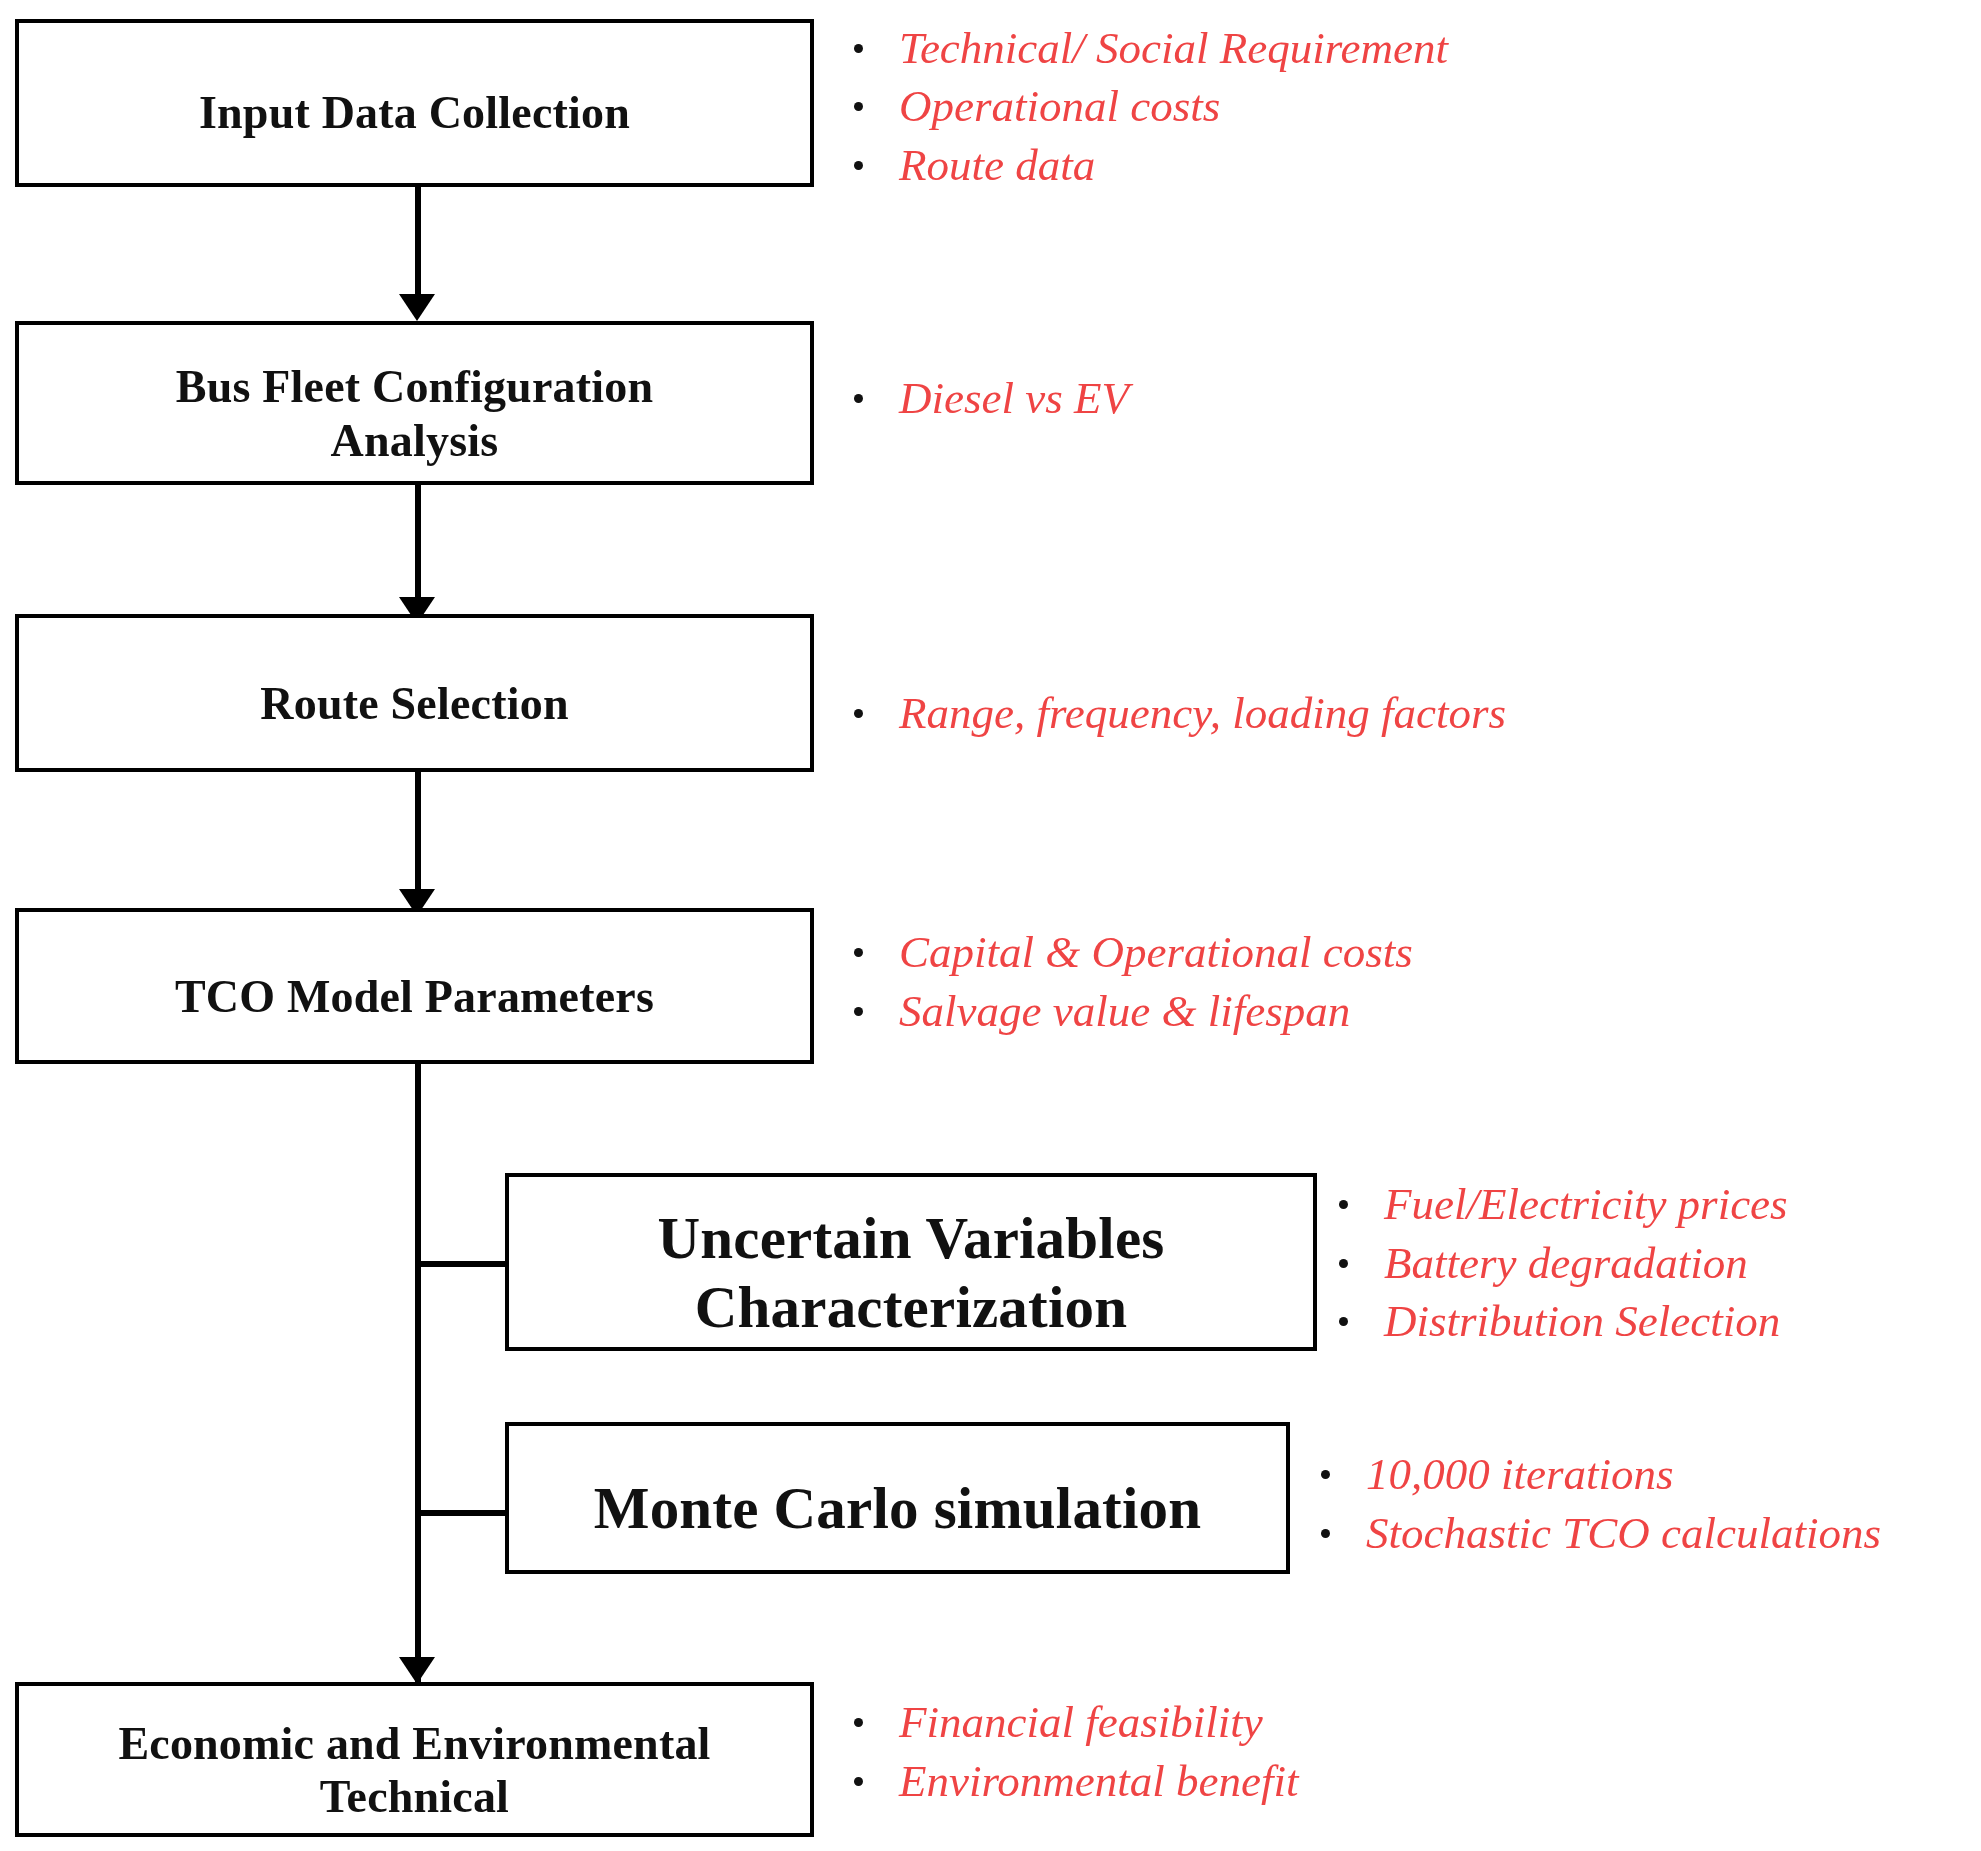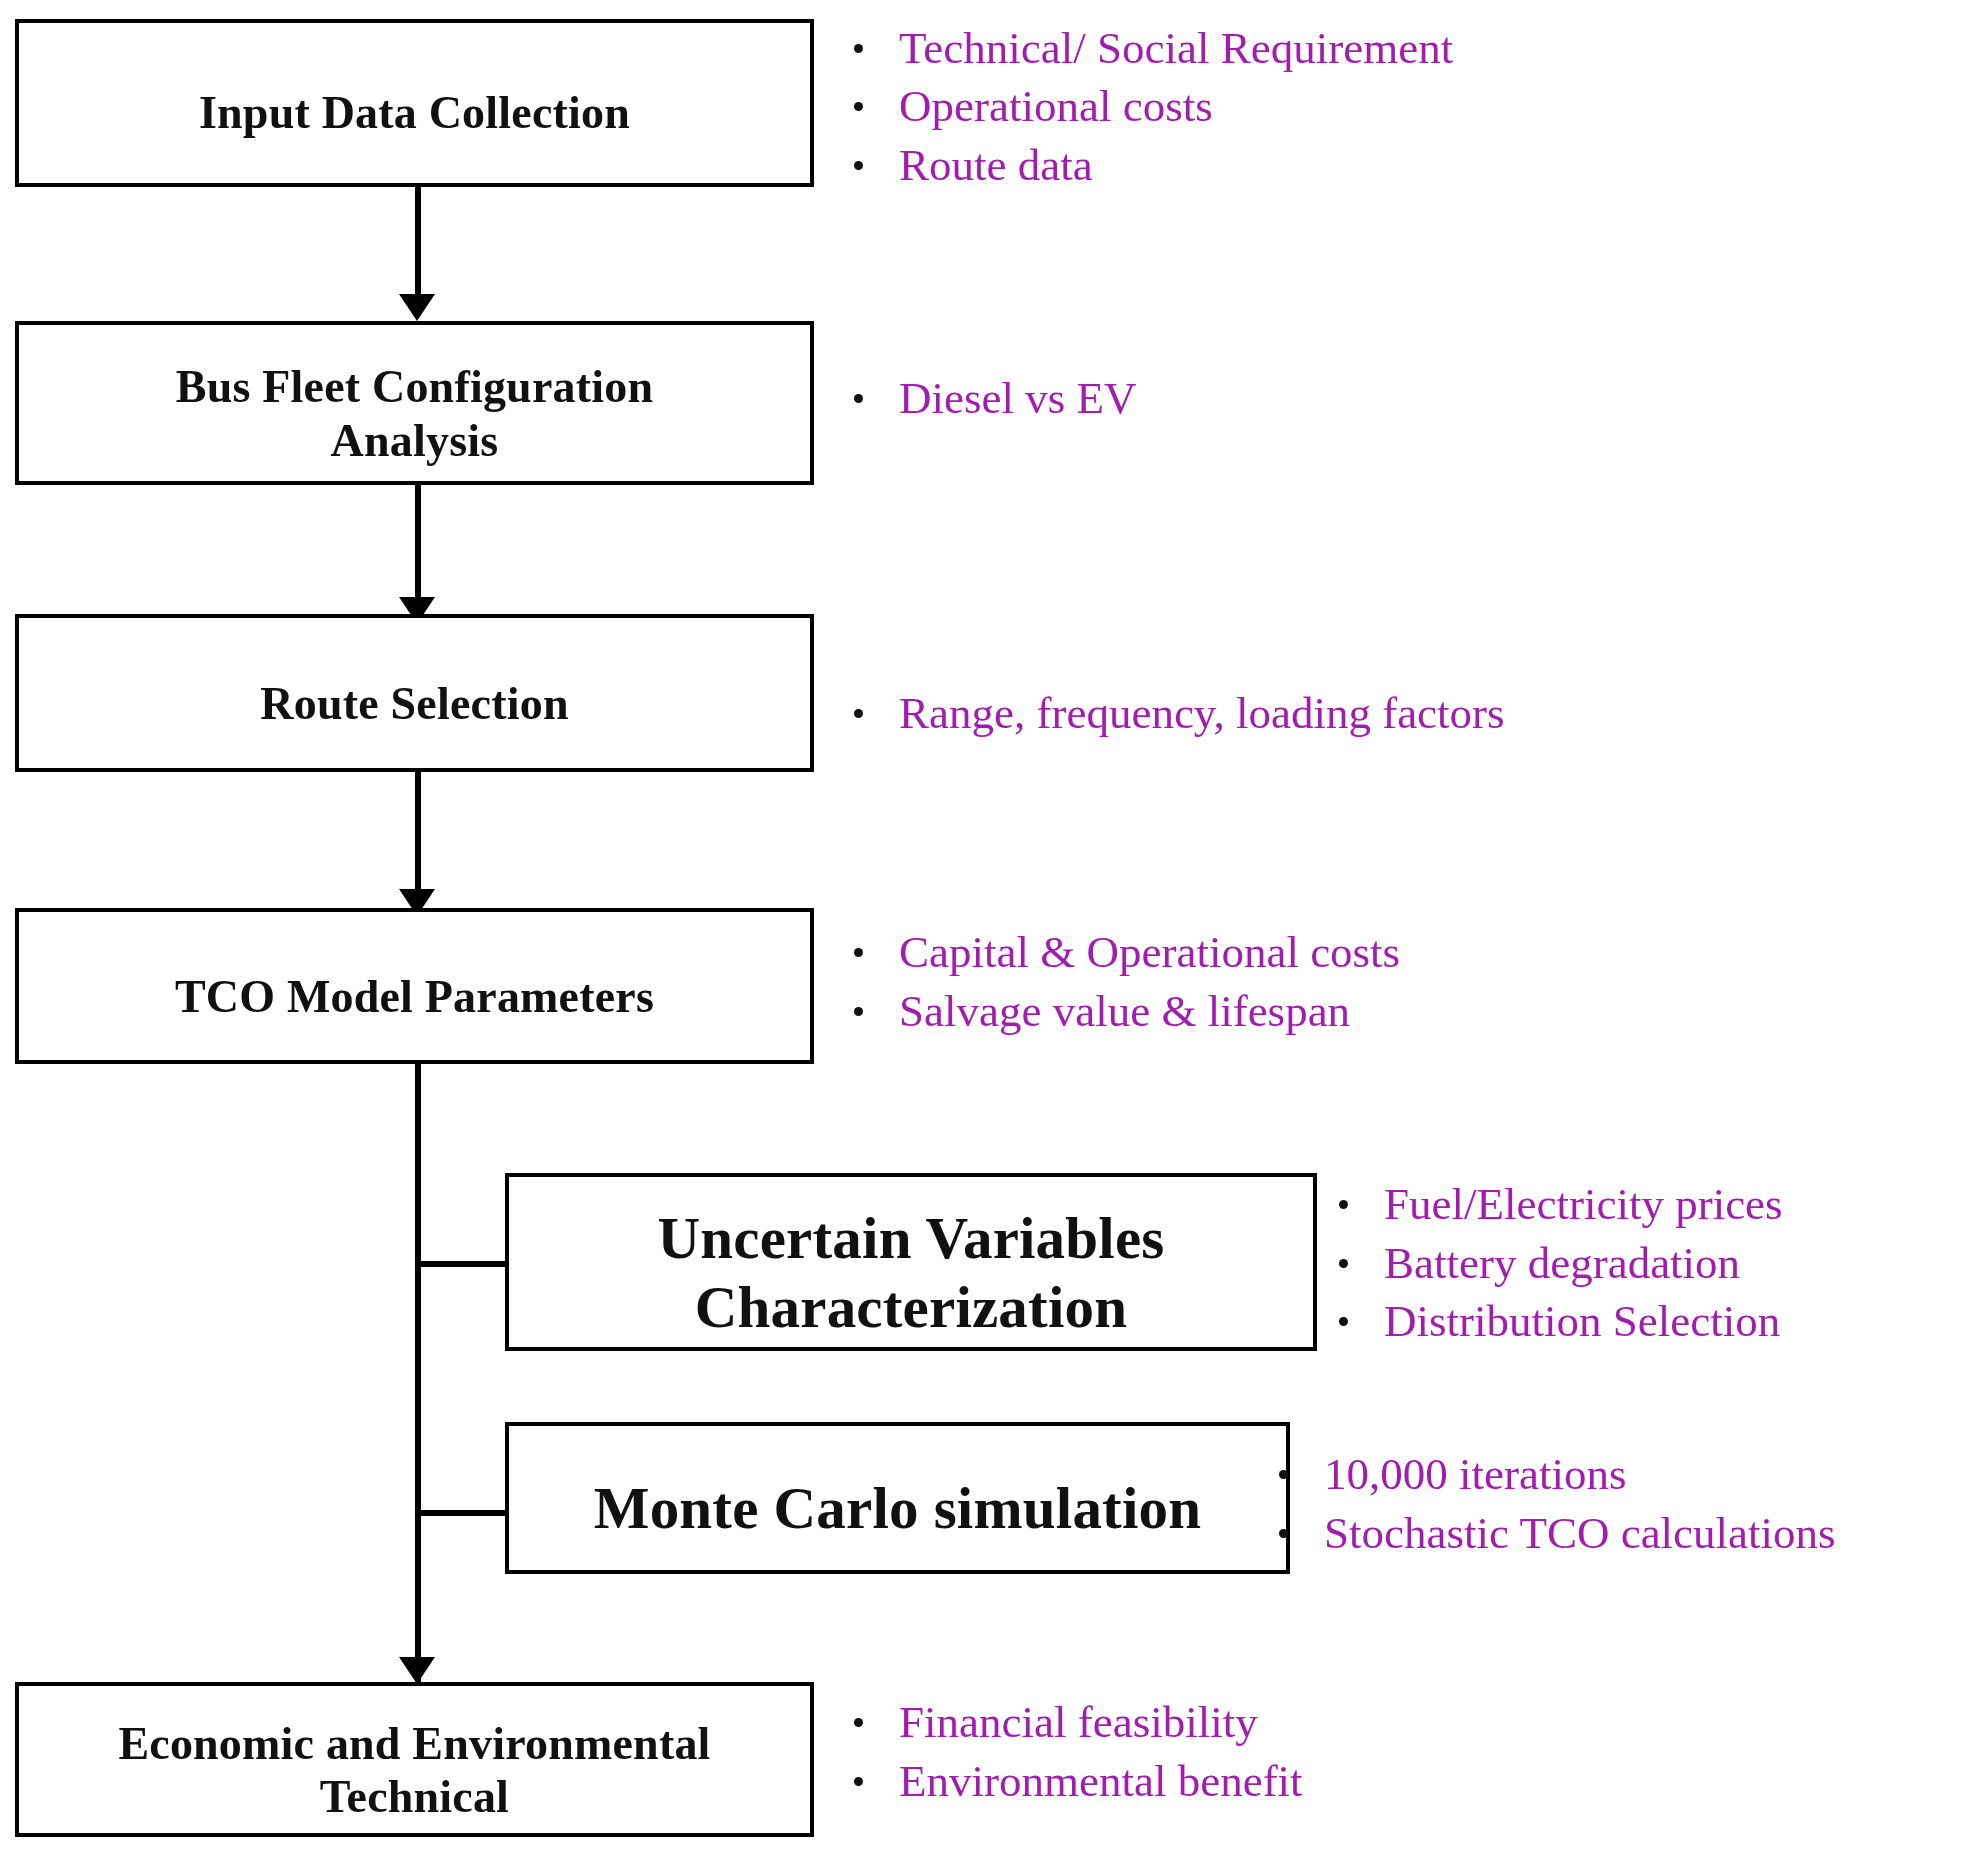--- a/index.html
+++ b/index.html
@@ -64,22 +64,23 @@
   }
 
   
   .bullets {
     position: absolute;
     list-style: none;
     margin: 0;
     padding: 0;
     font-size: 45px;
     line-height: 1.30;
-    color: #a21caf;
+    color: #ef4444;
     white-space: nowrap;
+    font-style: italic;
   }
   .bullets li {
     position: relative;
     padding-left: 52px;
     margin: 0;
   }
   .bullets li .dot {
     position: absolute;
     left: 6.7px;
     top: 50%;
@@ -190,21 +191,21 @@
     <li>
       <span class="dot"></span>
       <span>Battery degradation</span>
     </li>
     <li>
       <span class="dot"></span>
       <span>Distribution Selection</span>
     </li>
   </ul>
 
-  <ul class="bullets" style="left:1272px; top:1445px;">
+  <ul class="bullets" style="left:1314px; top:1445px;">
     <li>
       <span class="dot"></span>
       <span>10,000 iterations</span>
     </li>
     <li>
       <span class="dot"></span>
       <span>Stochastic TCO calculations</span>
     </li>
   </ul>
 

